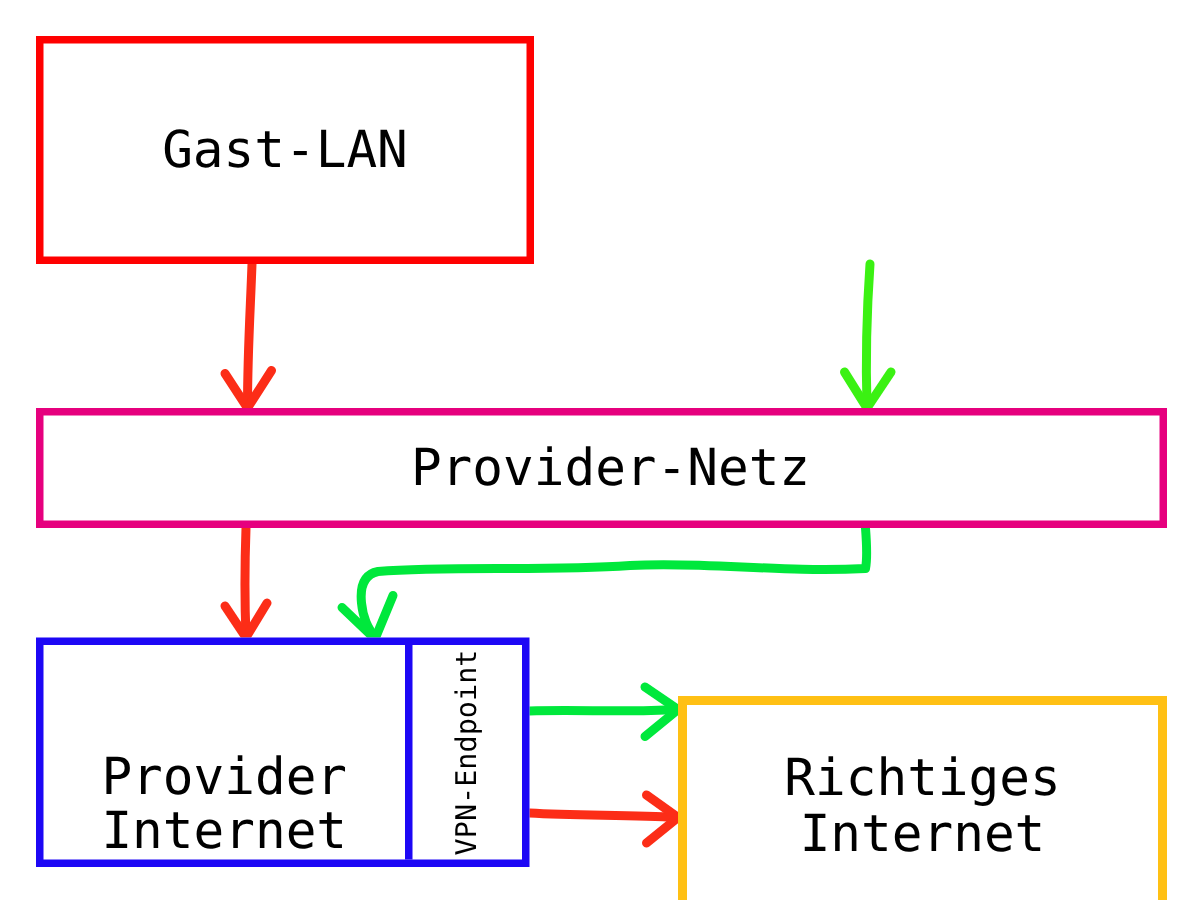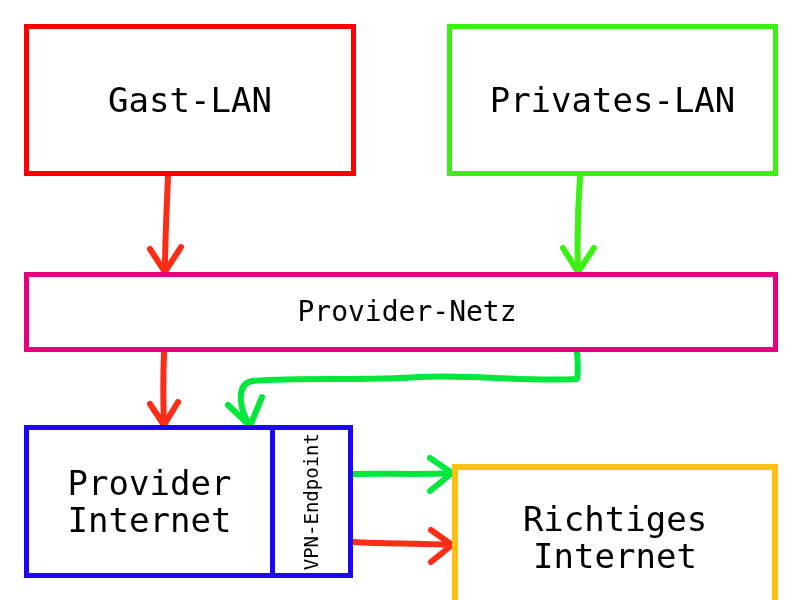--- a/index.html
+++ b/index.html
@@ -59,40 +59,40 @@
   #box-privates-lan .node-label { font-size: 34px; }
 
   
   #box-provider-netz {
     left: 24px;
     top: 272px;
     width: 754px;
     height: 80px;
     border: 5px solid #e6007e;
   }
-  #box-provider-netz .node-label { font-size: 28px; margin-left: 12px; }
+  #box-provider-netz .node-label { font-size: 34px; margin-left: 12px; }
 
   
   #box-provider-internet {
     left: 24px;
     top: 425px;
     width: 329px;
     height: 153px;
     border: 5px solid #1d07f5;
     display: block;
     padding: 0;
   }
   #provider-internet-main {
     position: absolute;
     left: 0;
     top: 0;
     right: 78px;
     bottom: 0;
     display: flex;
-    align-items: center;
+    align-items: flex-end;
     justify-content: center;
   }
   #provider-internet-main .node-label { font-size: 34px; }
   #vpn-endpoint-cell {
     position: absolute;
     right: 0;
     top: 0;
     width: 78px;
     height: 100%;
     border-left: 5px solid #1d07f5;
@@ -172,23 +172,20 @@
       <path d="M353,542 C385,544 420,543 451,545" stroke="#fc2d17" stroke-width="6" fill="none" stroke-linecap="round"></path>
       <path d="M431,530 L452,545" stroke="#fc2d17" stroke-width="6" fill="none" stroke-linecap="round"></path>
       <path d="M431,562 L452,545" stroke="#fc2d17" stroke-width="6" fill="none" stroke-linecap="round"></path>
     </g>
   </svg>
 
   <div class="node-box" id="box-gast-lan">
     <span class="node-label">Gast-LAN</span>
   </div>
 
-  <div class="node-box" id="box-privates-lan">
-    <span class="node-label">Privates-LAN</span>
-  </div>
 
   <div class="node-box" id="box-provider-netz">
     <span class="node-label">Provider-Netz</span>
   </div>
 
   <div class="node-box" id="box-provider-internet">
     <div id="provider-internet-main">
       <span class="node-label">Provider
 Internet</span>
     </div>

